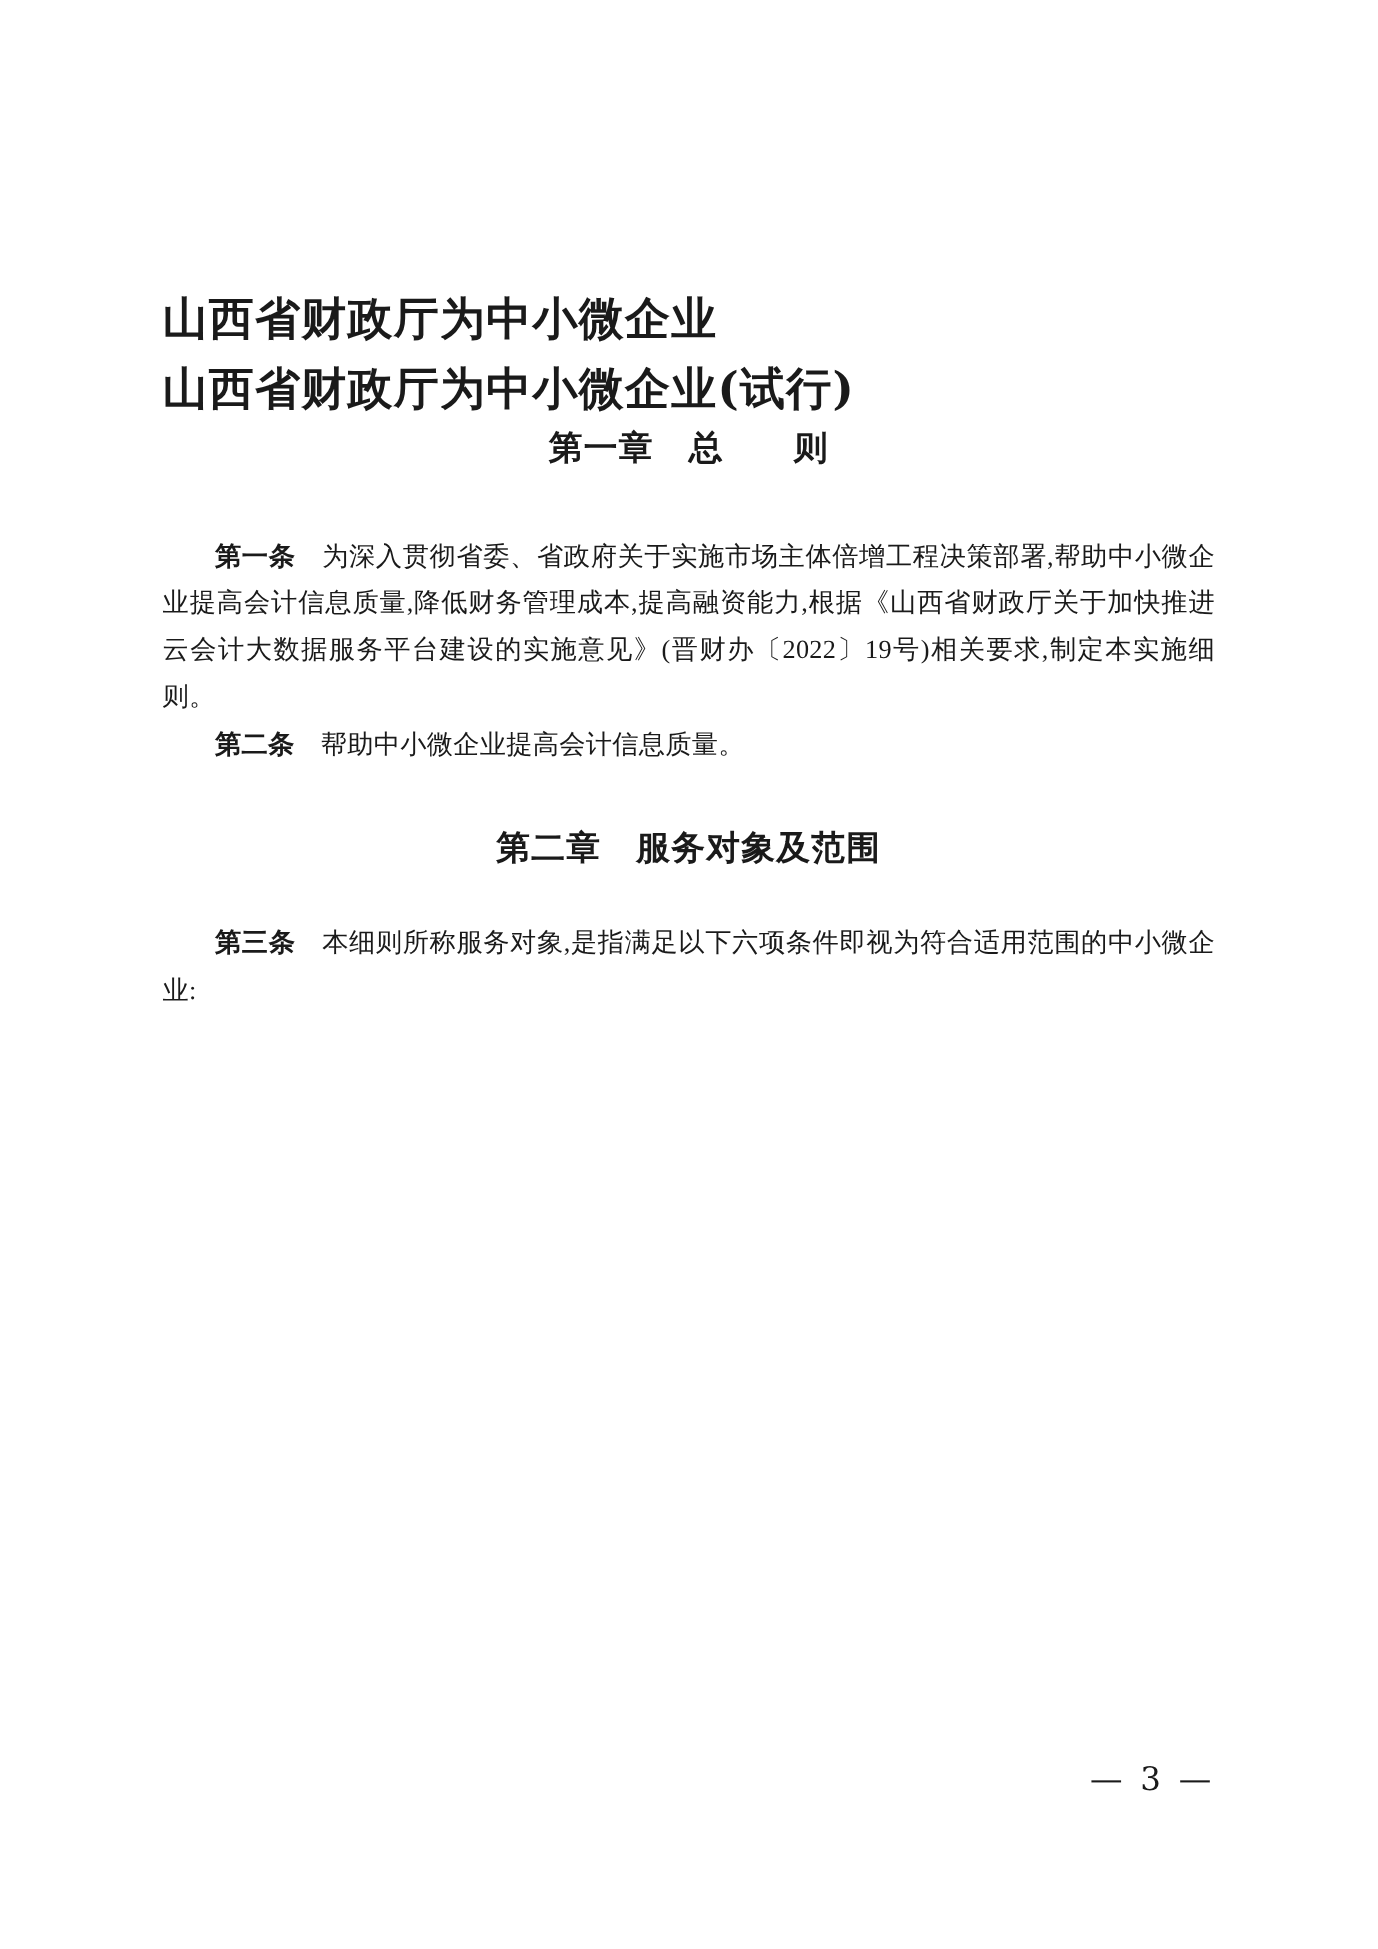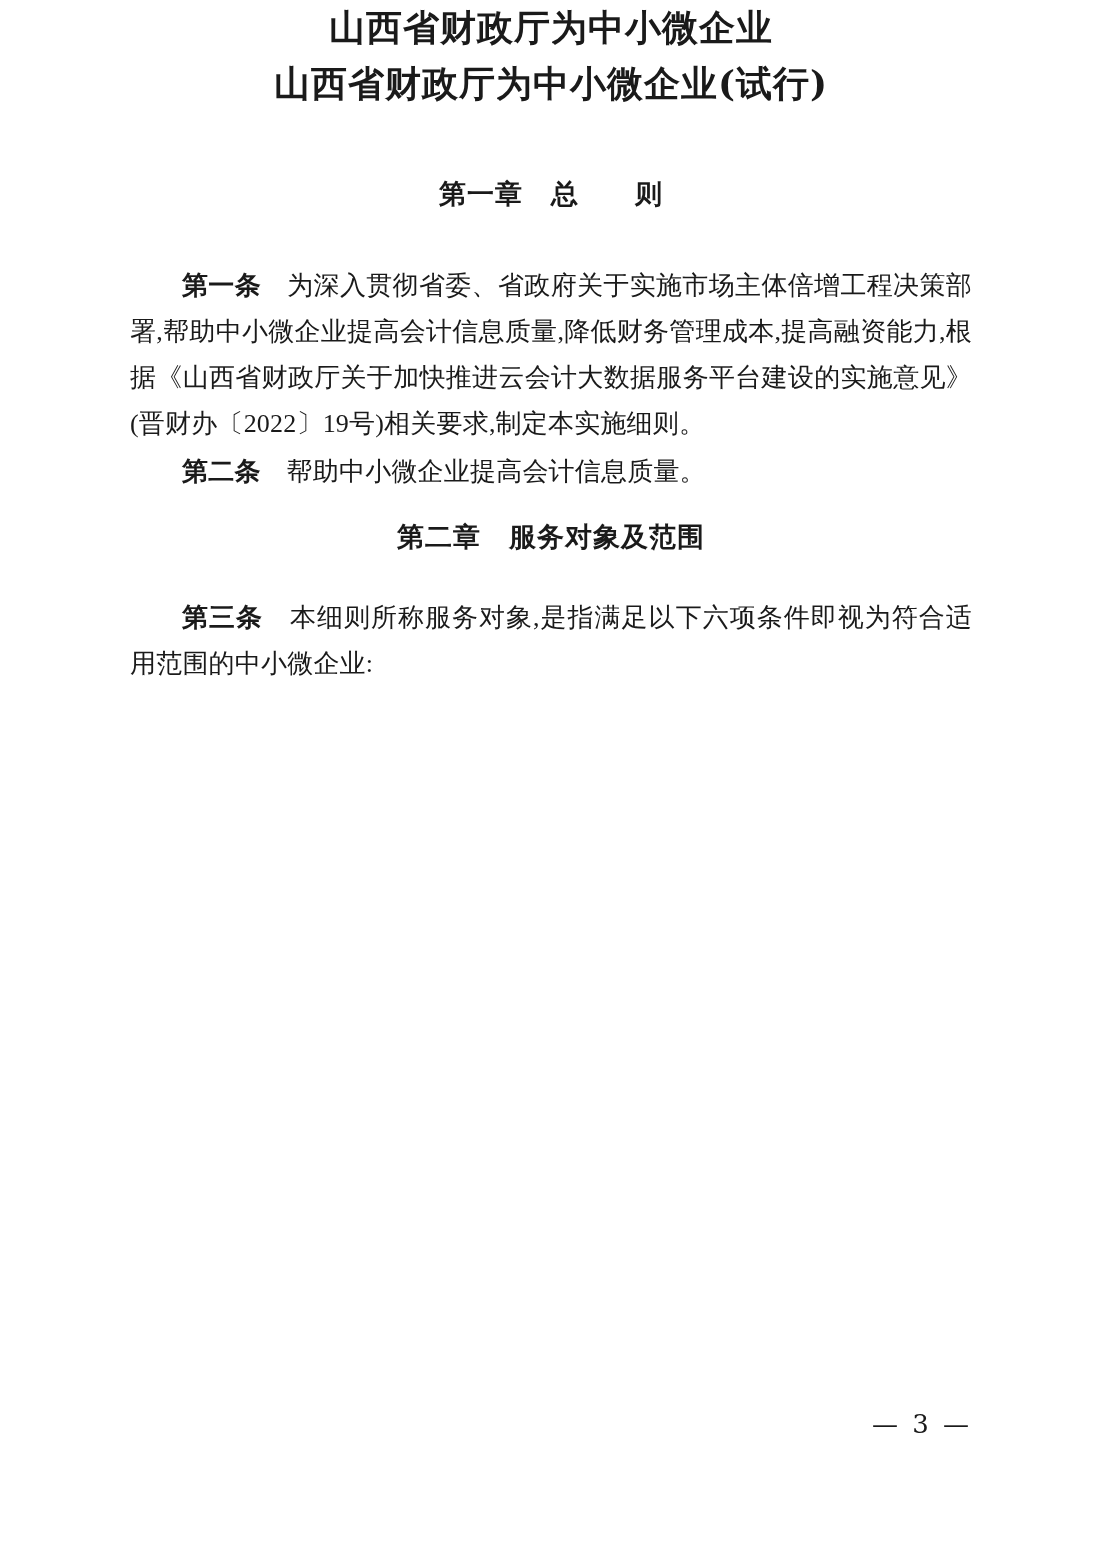--- a/index.html
+++ b/index.html
@@ -17,43 +17,44 @@
     overflow: hidden;
   }
   .page {
     position: relative;
     width: 1102px;
     height: 1559px;
     box-sizing: border-box;
     padding: 0 130px;
   }
   .doc-title {
-    text-align: center;
+    text-align: left;
     font-weight: bold;
     font-size: 36px;
     line-height: 1.55;
     letter-spacing: 1px;
     margin: 0;
+    padding-top: 228px;
     font-family: "DejaVu Serif", "Liberation Serif", serif;
   }
   .doc-title .line {
     display: block;
     white-space: nowrap;
   }
   .chapter-heading {
     text-align: center;
     font-weight: bold;
     font-size: 27px;
     letter-spacing: 1px;
     font-family: "DejaVu Serif", "Liberation Serif", serif;
   }
-  #chapter1-heading { margin-top: 64px; }
-  #chapter2-heading { margin-top: 24px; }
+  #chapter1-heading { }
+  #chapter2-heading { margin-top: 46px; }
   .para {
-    font-size: 26px;
+    font-size: 21px;
     line-height: 1.78;
     text-align: justify;
     text-justify: inter-ideograph;
     letter-spacing: 0.2px;
     margin: 0;
   }
   .para.first-body { margin-top: 50px; }
   .para.after-heading { margin-top: 39px; }
   .indent {
     text-indent: 2em;

